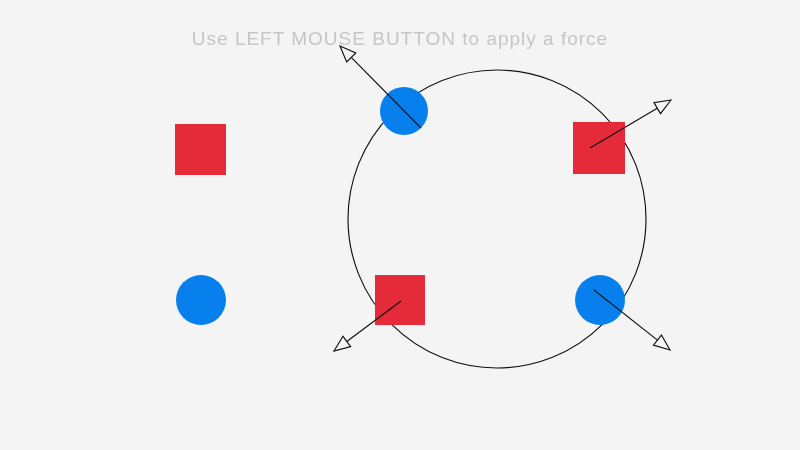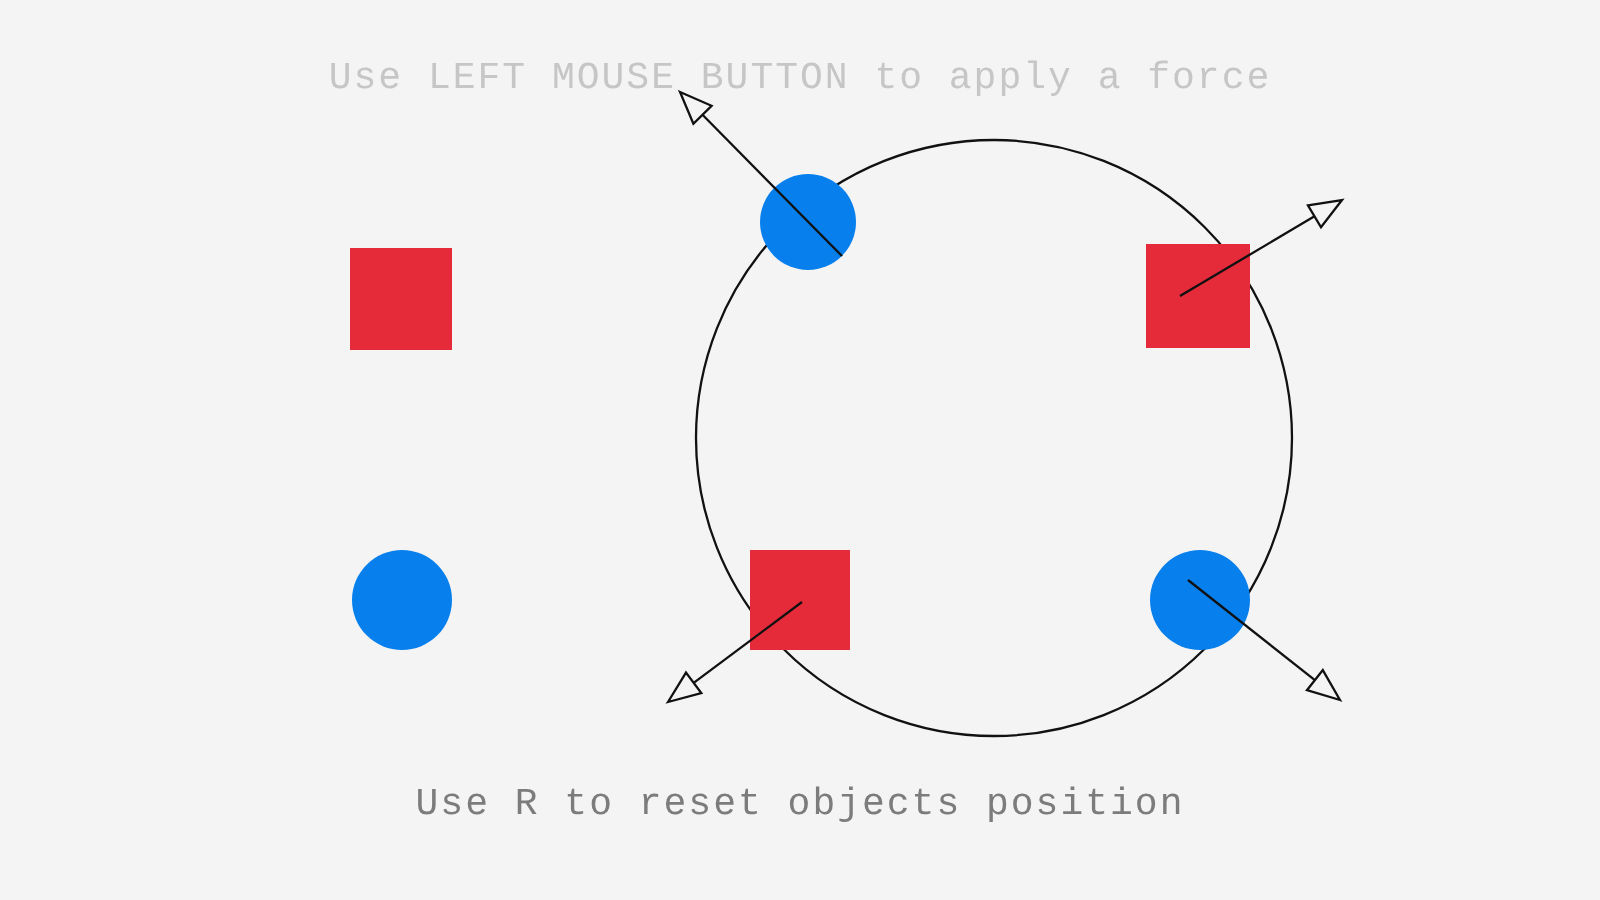--- a/index.html
+++ b/index.html
@@ -7,21 +7,21 @@
     margin: 0;
     padding: 0;
     background: #f4f4f4;
   }
   #app {
     position: relative;
     width: 800px;
     height: 435px;
     background: #f4f4f4;
     overflow: hidden;
-    font-family: Liberation Mono, monospace;
+    font-family: Liberation Sans, sans-serif;
     -webkit-font-smoothing: none;
   }
 
   
   .hint {
     position: absolute;
     width: 100%;
     left: 0;
     text-align: center;
     white-space: pre;
@@ -95,15 +95,14 @@
           <line x1="401" y1="301" x2="346.82292981241426" y2="341.4306493937207" class="force-line"></line>
           <polygon points="334,351 342.99518956990255,336.301477468755 350.65067005492597,346.55982131868643" class="force-head"></polygon>
         </g>
         <g>
           <line x1="594" y1="290" x2="657.4418757514652" y2="340.08569138273566" class="force-line"></line>
           <polygon points="670,350 653.4761523045595,345.1089410821496 661.4075991983709,335.0624416833217" class="force-head"></polygon>
         </g>
       </g>
   </svg>
 
-  <div class="hint" id="hint-bottom" style="color: rgb(124, 124, 124);">Use R to reset objects position</div>
 
 </div>
 
 </body></html>

